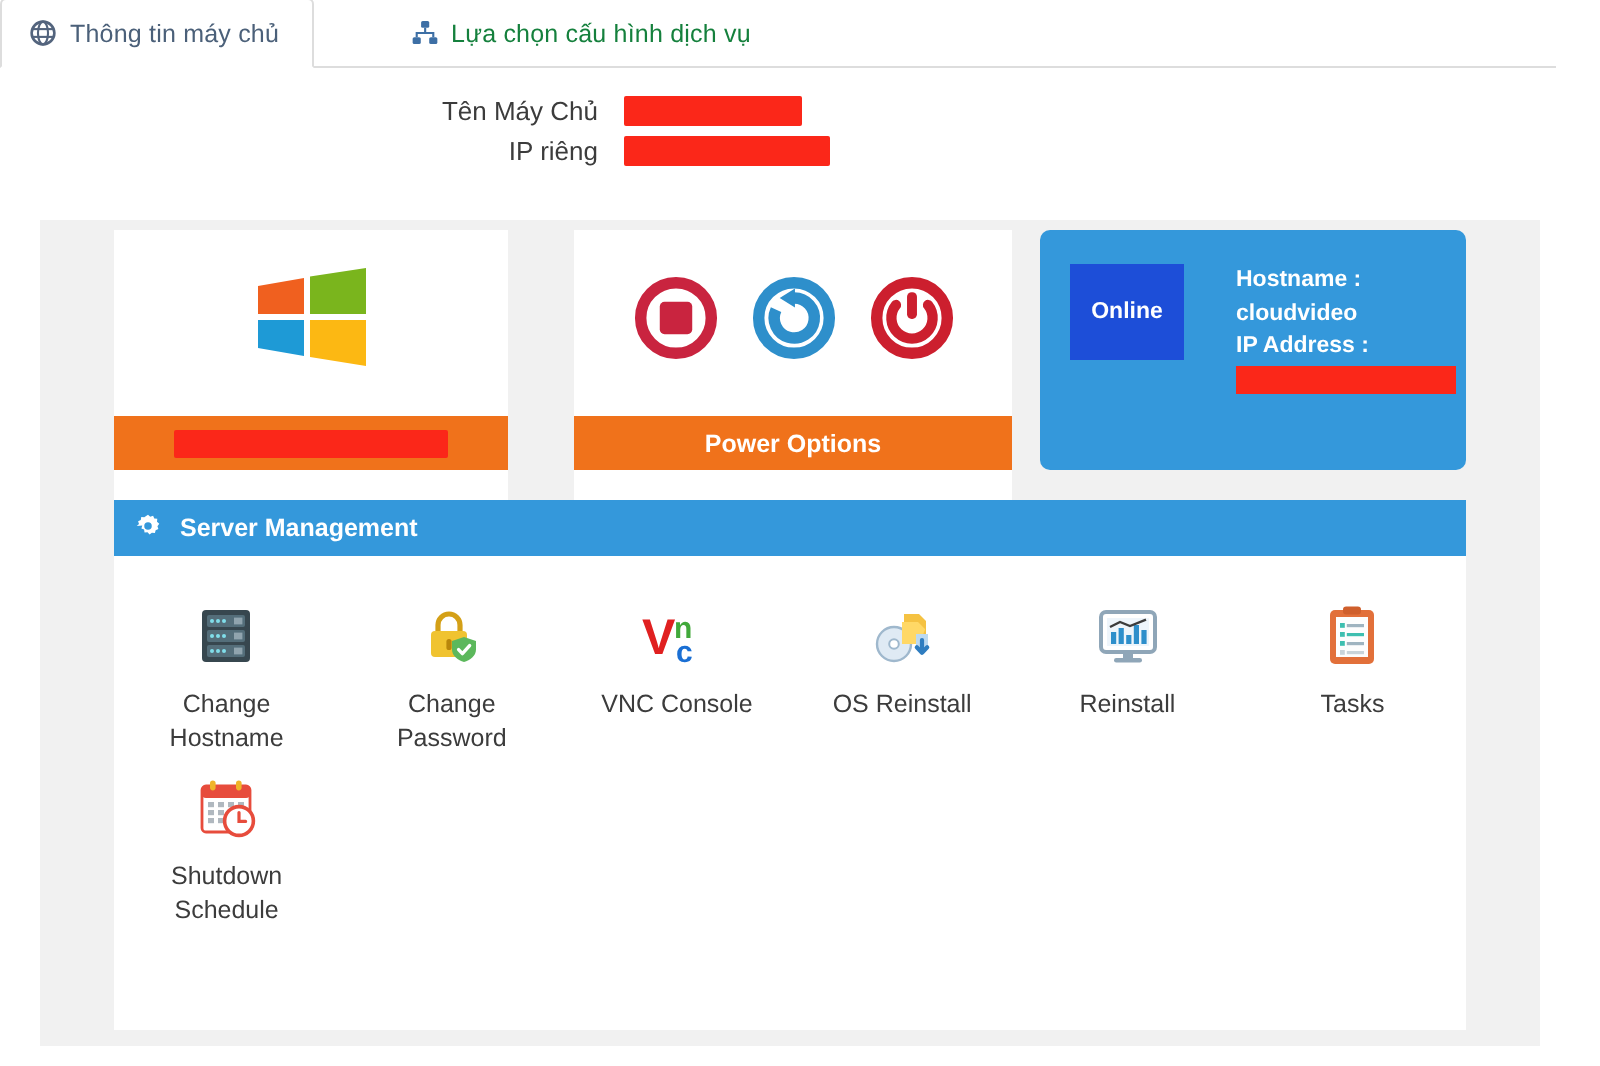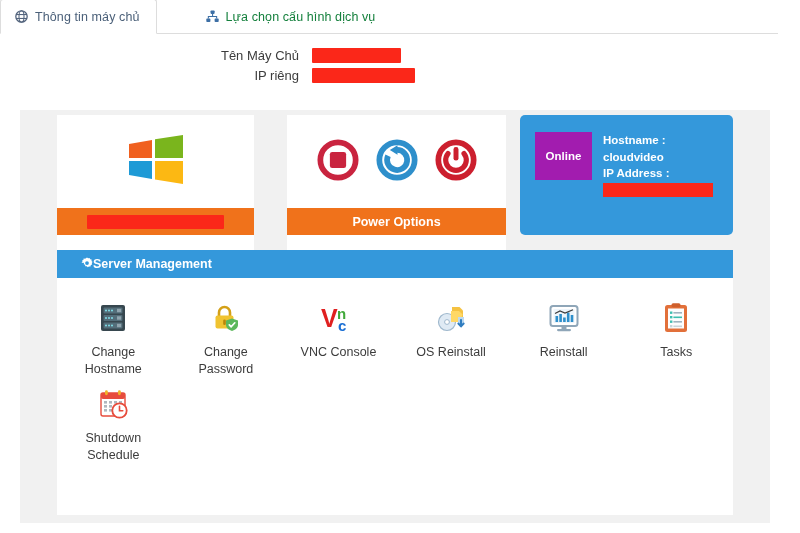--- a/index.html
+++ b/index.html
@@ -82,36 +82,36 @@
   .powicons { display: flex; gap: 17px; align-items: center; justify-content:center; }
 
   
   .infobox {
     position: absolute; left: 500px; top: 5px;
     width: 213px; height: 120px;
     background: #3498db; border-radius: 5px;
     display: flex; align-items: flex-start; padding: 17px 0 0 15px;
   }
   .badge-online {
-    width: 57px; height: 48px; background: #a21caf;
+    width: 57px; height: 48px; background: #1d4ed8;
     color: #ffffff; font-size: 11.5px; font-weight: bold;
     display: flex; align-items: center; justify-content: center;
     flex: 0 0 auto;
   }
   .infotext {
-    margin-left: 11px; color: #ffffff; font-size: 11.5px;
+    margin-left: 26px; color: #ffffff; font-size: 11.5px;
     font-weight: bold; line-height: 16.5px;
   }
   .infotext .ipredact { display:block; width: 110px; height: 14px; background:#fb2719; margin-top: 1px; }
 
   
   .smwrap { position: absolute; left: 37px; top: 140px; width: 676px; height: 265px; }
   .smhead {
     height: 28px; background: #3498db; color: #ffffff;
-    display: flex; align-items: center; gap: 0; padding-left: 24px;
+    display: flex; align-items: center; gap: 10px; padding-left: 11px;
     font-size: 12.5px; font-weight: bold; text-align: right;
   }
   .smbody { background: #ffffff; height: 237px; padding: 14px 0 0 0; }
 
   .icongrid { display: flex; flex-wrap: wrap; }
   .iconcell {
     width: 112.6px; padding-top: 6px;
     display: flex; flex-direction: column; align-items: center;
     cursor: pointer;
   }

